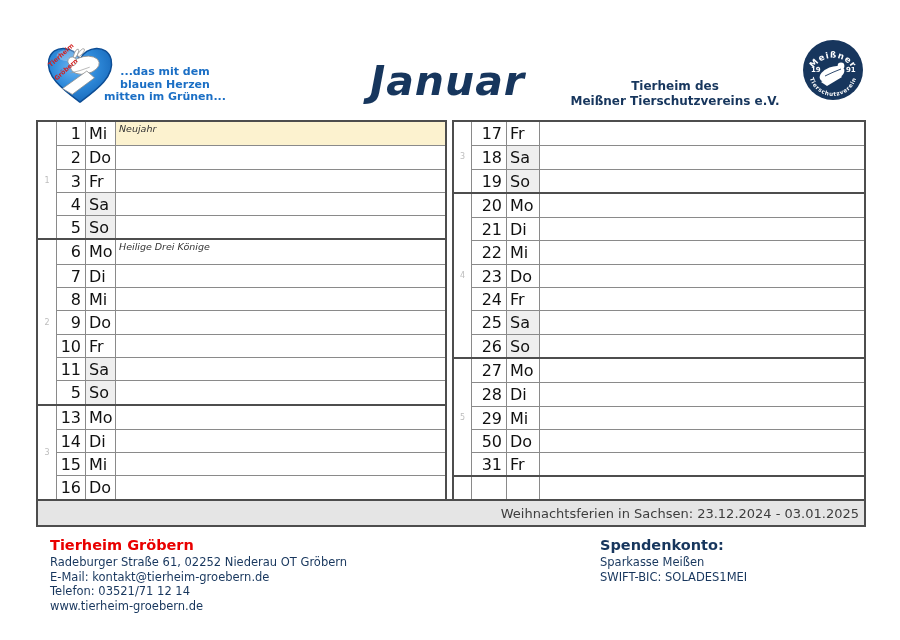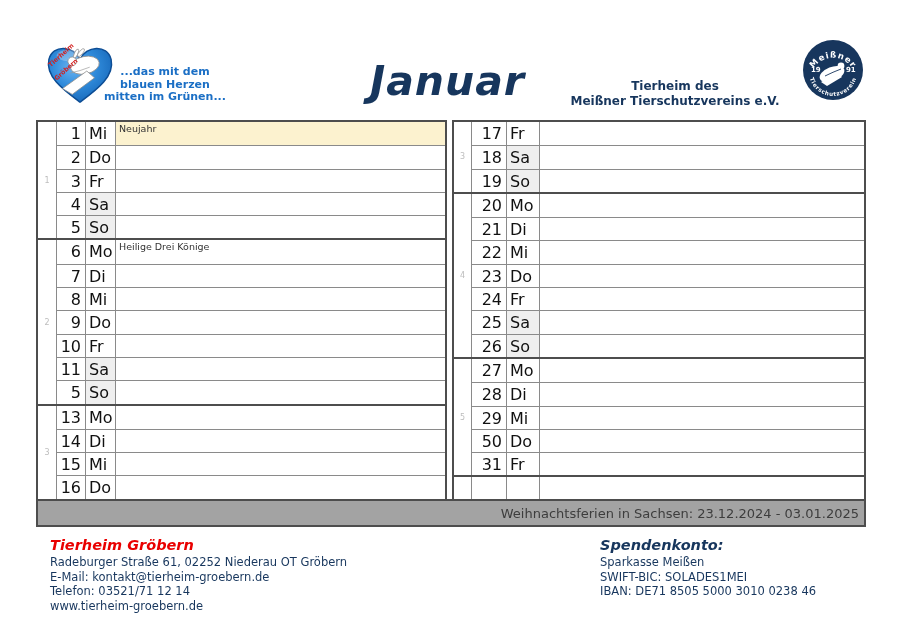--- a/index.html
+++ b/index.html
@@ -25,31 +25,31 @@
   #half-left{left:36px;width:411px;--wc:19px;--nc:29px;--ac:30px;}
   #half-right{left:452px;width:414px;--wc:18px;--nc:35px;--ac:33px;}
   .week{display:grid;grid-template-columns:var(--wc) var(--nc) var(--ac) 1fr;
     grid-auto-rows:var(--rh);border-top:2px solid var(--thick);}
   .week-number-cell{grid-column:1;display:flex;align-items:center;justify-content:center;
     color:var(--wk-gray);font-size:8px;border-right:1px solid var(--thin);}
   .cell{border-right:1px solid var(--thin);box-sizing:border-box;overflow:hidden;}
   .cell:not(.first){border-top:1px solid var(--thin);}
   .num-cell{font-size:16px;text-align:right;padding-right:4px;line-height:23px;color:#111;}
   .abbrev-cell{font-size:16px;padding-left:3px;line-height:23px;color:#111;}
-  .note-cell{border-right:none;font-size:9.5px;padding:1px 3px;color:#333;}
+  .note-cell{border-right:none;font-size:9.5px;padding:1px 3px;color:#333;font-style:italic;}
   .weekend{background:var(--weekend-bg);}
   .holiday{background:var(--holiday-bg);}
   .ferien-row{position:absolute;left:36px;top:499px;width:830px;height:28px;
     border:2px solid var(--thick);box-sizing:border-box;display:flex;align-items:center;
-    justify-content:flex-end;padding-right:5px;font-size:13px;color:#3d3d3d;background:#a3a3a3;}
+    justify-content:flex-end;padding-right:5px;font-size:13px;color:#3d3d3d;background:#e5e5e5;}
   
   .footer-block{position:absolute;top:537px;}
   #footer-left{left:50px;}
   #footer-right{left:600px;}
-  .footer-title{font-size:14.5px;font-weight:bold;margin:0 0 2px 0;font-style:italic;}
+  .footer-title{font-size:14.5px;font-weight:bold;margin:0 0 2px 0;}
   #footer-left .footer-title{color:var(--brand-red);}
   #footer-right .footer-title{color:var(--navy);}
   .footer-line{font-size:11.5px;color:var(--navy);line-height:14.5px;}
 </style>
 </head>
 <body>
 
 <div class="page" style="--navy: #17365D; --motto-blue: #1B6FC5; --brand-red: #E90000; --weekend-bg: #EFEFEF; --holiday-bg: #FCF2CF; --wk-gray: #BDBDBD;">
 
   <svg class="heart-logo" viewBox="0 0 80 72">
@@ -238,16 +238,15 @@
     <div class="footer-line">Radeburger Straße 61, 02252 Niederau OT Gröbern</div>
     <div class="footer-line">E-Mail: kontakt@tierheim-groebern.de</div>
     <div class="footer-line">Telefon: 03521/71 12 14</div>
     <div class="footer-line">www.tierheim-groebern.de</div>
   </div>
 
   <div class="footer-block" id="footer-right">
     <div class="footer-title">Spendenkonto:</div>
     <div class="footer-line">Sparkasse Meißen</div>
     <div class="footer-line">SWIFT-BIC: SOLADES1MEI</div>
-    <div class="footer-line">IBAN: DE71 8505 5000 3010 0238 46</div>
   </div>
 
 </div>
 
 </body></html>

